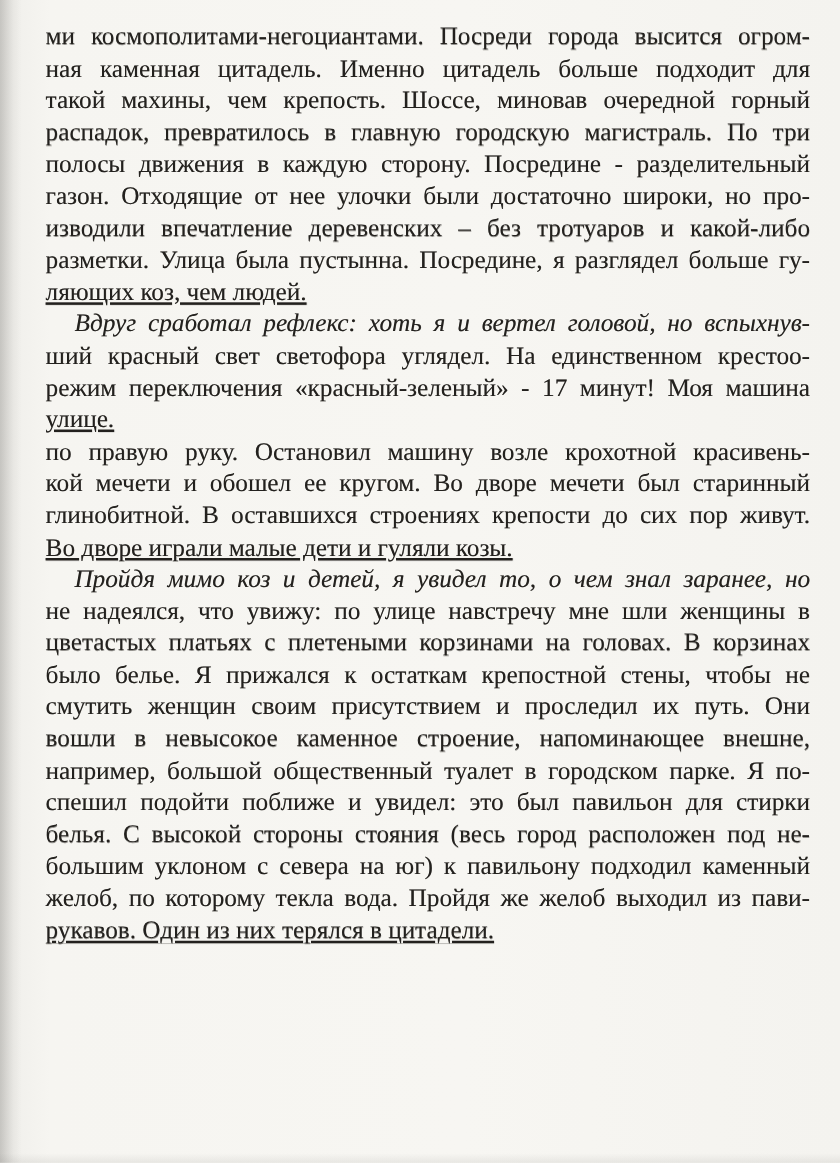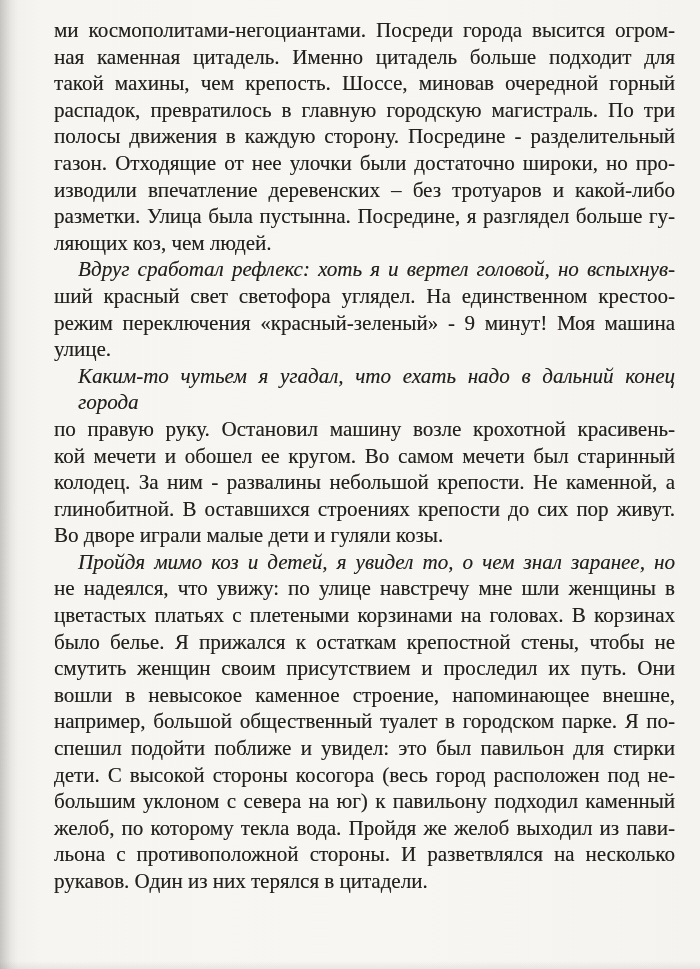--- a/index.html
+++ b/index.html
@@ -33,21 +33,21 @@
   }
   .scan-shadow-bottom {
     position: absolute;
     left: 0; right: 0; bottom: 0;
     height: 8px;
     background: linear-gradient(0deg, rgba(100, 98, 94, 0.10), rgba(100, 98, 94, 0));
     pointer-events: none;
   }
   .text-block {
     position: absolute;
-    left: 54px;
+    left: 38px;
     right: 25px;
     top: 17px;
   }
   .para {
     margin: 0;
     padding: 0;
   }
   .line {
     font-size: 21px;
     line-height: 26.6px;
@@ -55,20 +55,21 @@
     text-align: justify;
     text-align-last: justify;
     text-shadow: 0.2px 0.2px 0.4px rgba(30, 28, 25, 0.45);
   }
   .line.indent {
     padding-left: 24px;
     font-style: italic;
   }
   .line.endline {
     text-align-last: left;
+    text-decoration: underline;
   }
 </style>
 </head>
 <body>
 
 <div class="page">
   <div class="text-block" id="text-block">
       <div class="para">
         <div class="line">ми космополитами-негоциантами. Посреди города высится огром-</div>
         <div class="line">ная каменная цитадель. Именно цитадель больше подходит для</div>
@@ -76,42 +77,39 @@
         <div class="line">распадок, превратилось в главную городскую магистраль. По три</div>
         <div class="line">полосы движения в каждую сторону. Посредине - разделительный</div>
         <div class="line">газон. Отходящие от нее улочки были достаточно широки, но про-</div>
         <div class="line">изводили впечатление деревенских – без тротуаров и какой-либо</div>
         <div class="line">разметки. Улица была пустынна. Посредине, я разглядел больше гу-</div>
         <div class="line endline">ляющих коз, чем людей.</div>
       </div>
       <div class="para">
         <div class="line indent">Вдруг сработал рефлекс: хоть я и вертел головой, но вспыхнув-</div>
         <div class="line">ший красный свет светофора углядел. На единственном крестоо-</div>
-        <div class="line">режим переключения «красный-зеленый» - 9 минут! Моя машина</div>
+        <div class="line">режим переключения «красный-зеленый» - 17 минут! Моя машина</div>
         <div class="line endline">улице.</div>
       </div>
       <div class="para">
-        <div class="line indent">Каким-то чутьем я угадал, что ехать надо в дальний конец города</div>
         <div class="line">по правую руку. Остановил машину возле крохотной красивень-</div>
-        <div class="line">кой мечети и обошел ее кругом. Во самом мечети был старинный</div>
-        <div class="line">колодец. За ним - развалины небольшой крепости. Не каменной, а</div>
+        <div class="line">кой мечети и обошел ее кругом. Во дворе мечети был старинный</div>
         <div class="line">глинобитной. В оставшихся строениях крепости до сих пор живут.</div>
         <div class="line endline">Во дворе играли малые дети и гуляли козы.</div>
       </div>
       <div class="para">
         <div class="line indent">Пройдя мимо коз и детей, я увидел то, о чем знал заранее, но</div>
         <div class="line">не надеялся, что увижу: по улице навстречу мне шли женщины в</div>
         <div class="line">цветастых платьях с плетеными корзинами на головах. В корзинах</div>
         <div class="line">было белье. Я прижался к остаткам крепостной стены, чтобы не</div>
         <div class="line">смутить женщин своим присутствием и проследил их путь. Они</div>
         <div class="line">вошли в невысокое каменное строение, напоминающее внешне,</div>
         <div class="line">например, большой общественный туалет в городском парке. Я по-</div>
         <div class="line">спешил подойти поближе и увидел: это был павильон для стирки</div>
-        <div class="line">дети. С высокой стороны косогора (весь город расположен под не-</div>
+        <div class="line">белья. С высокой стороны стояния (весь город расположен под не-</div>
         <div class="line">большим уклоном с севера на юг) к павильону подходил каменный</div>
         <div class="line">желоб, по которому текла вода. Пройдя же желоб выходил из пави-</div>
-        <div class="line">льона с противоположной стороны. И разветвлялся на несколько</div>
         <div class="line endline">рукавов. Один из них терялся в цитадели.</div>
       </div>
     </div>
   <div class="scan-shadow-left"></div>
   <div class="scan-shadow-bottom"></div>
 </div>
 
 </body></html>

